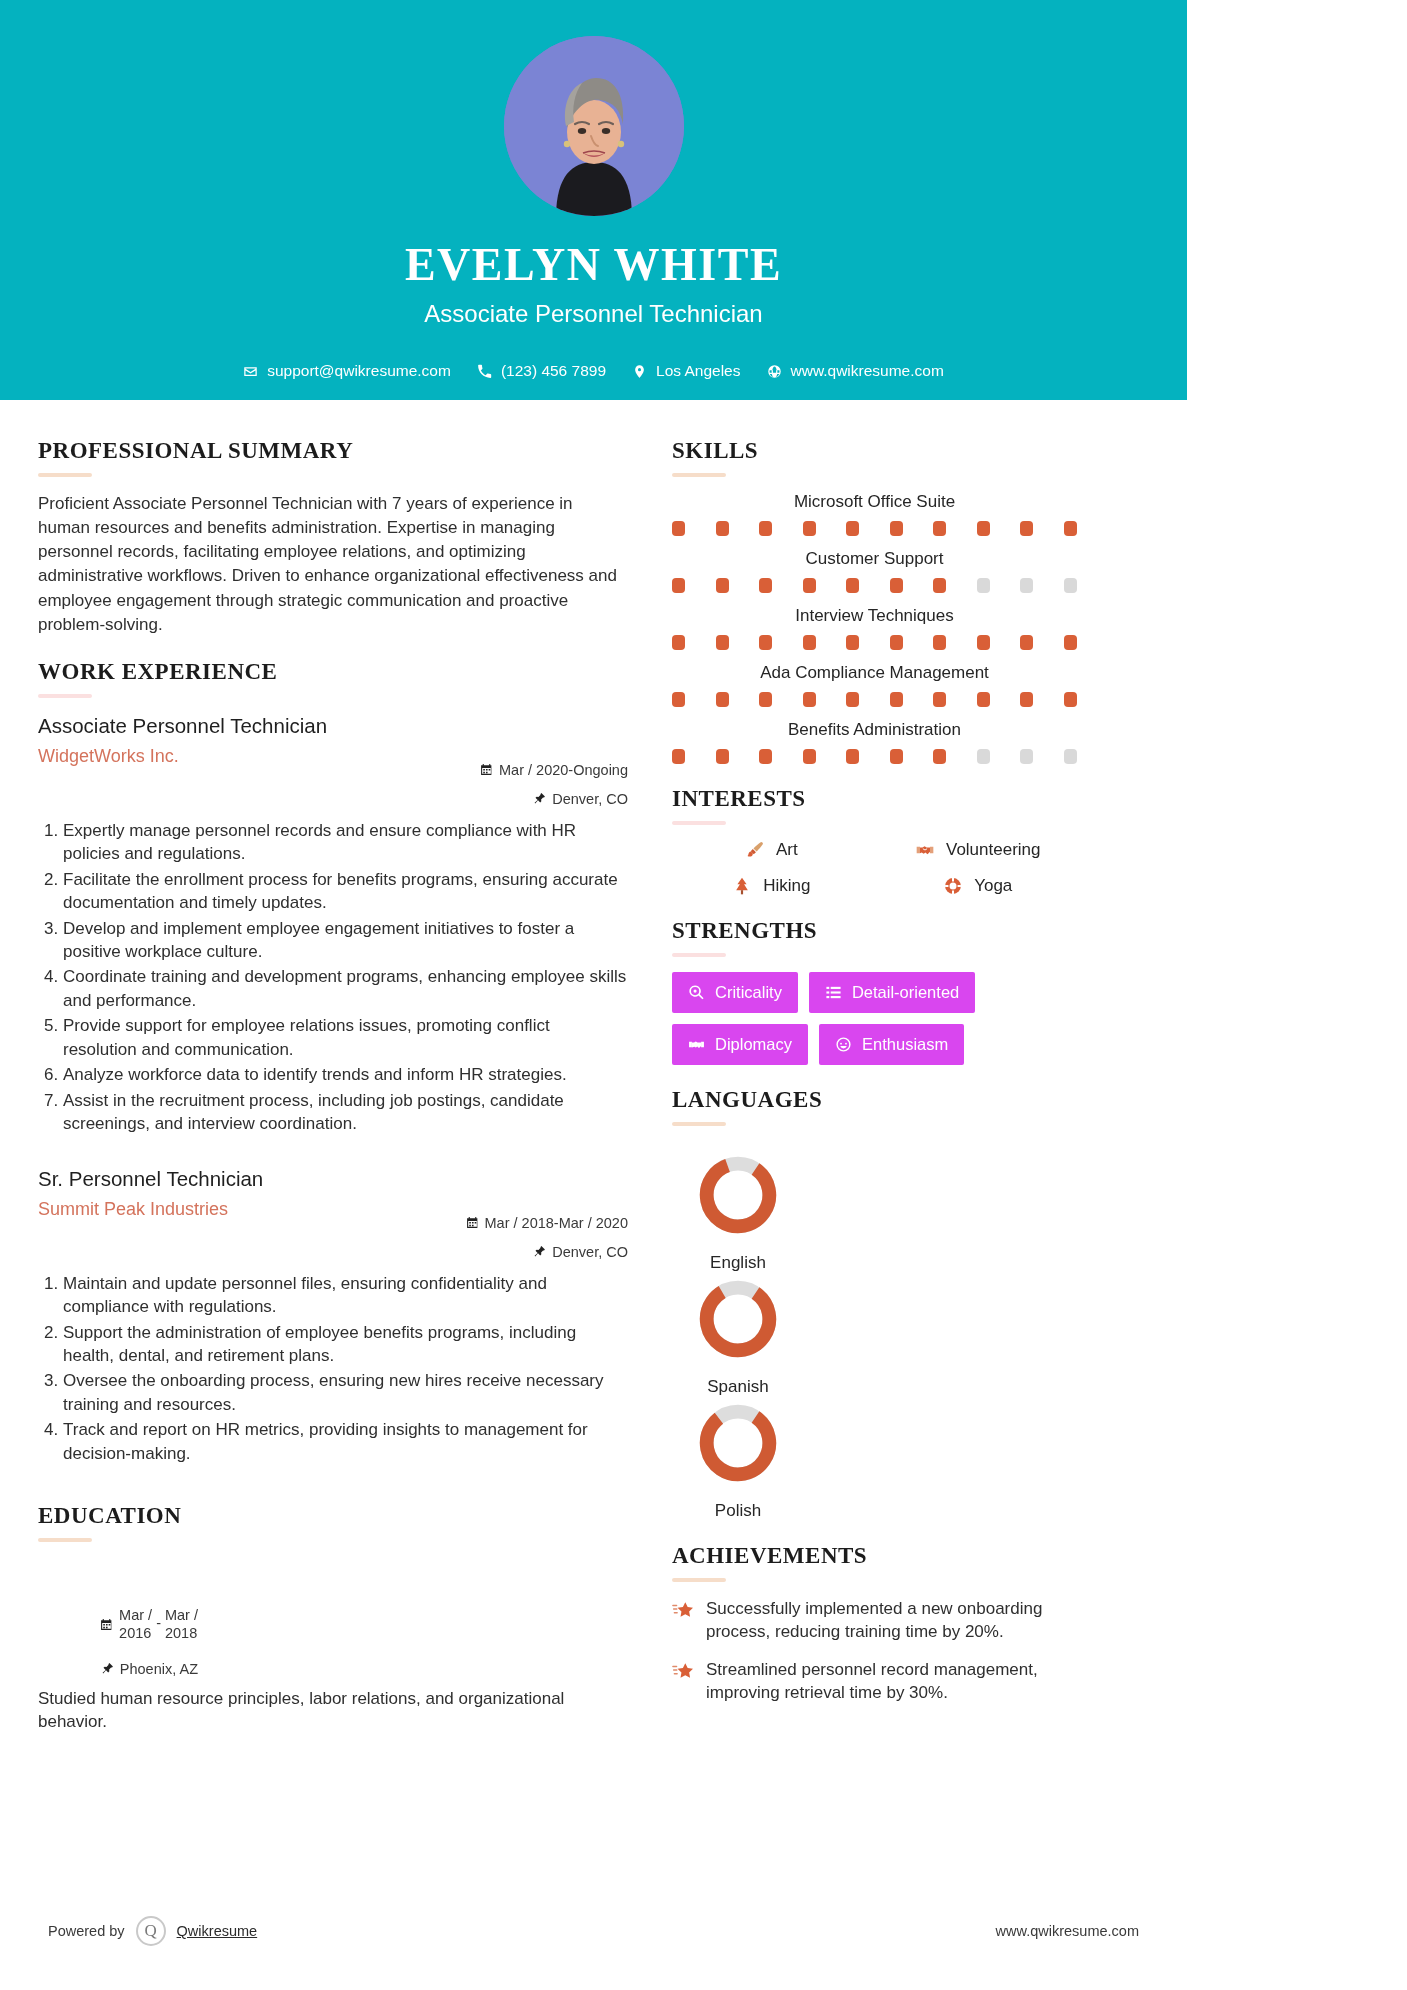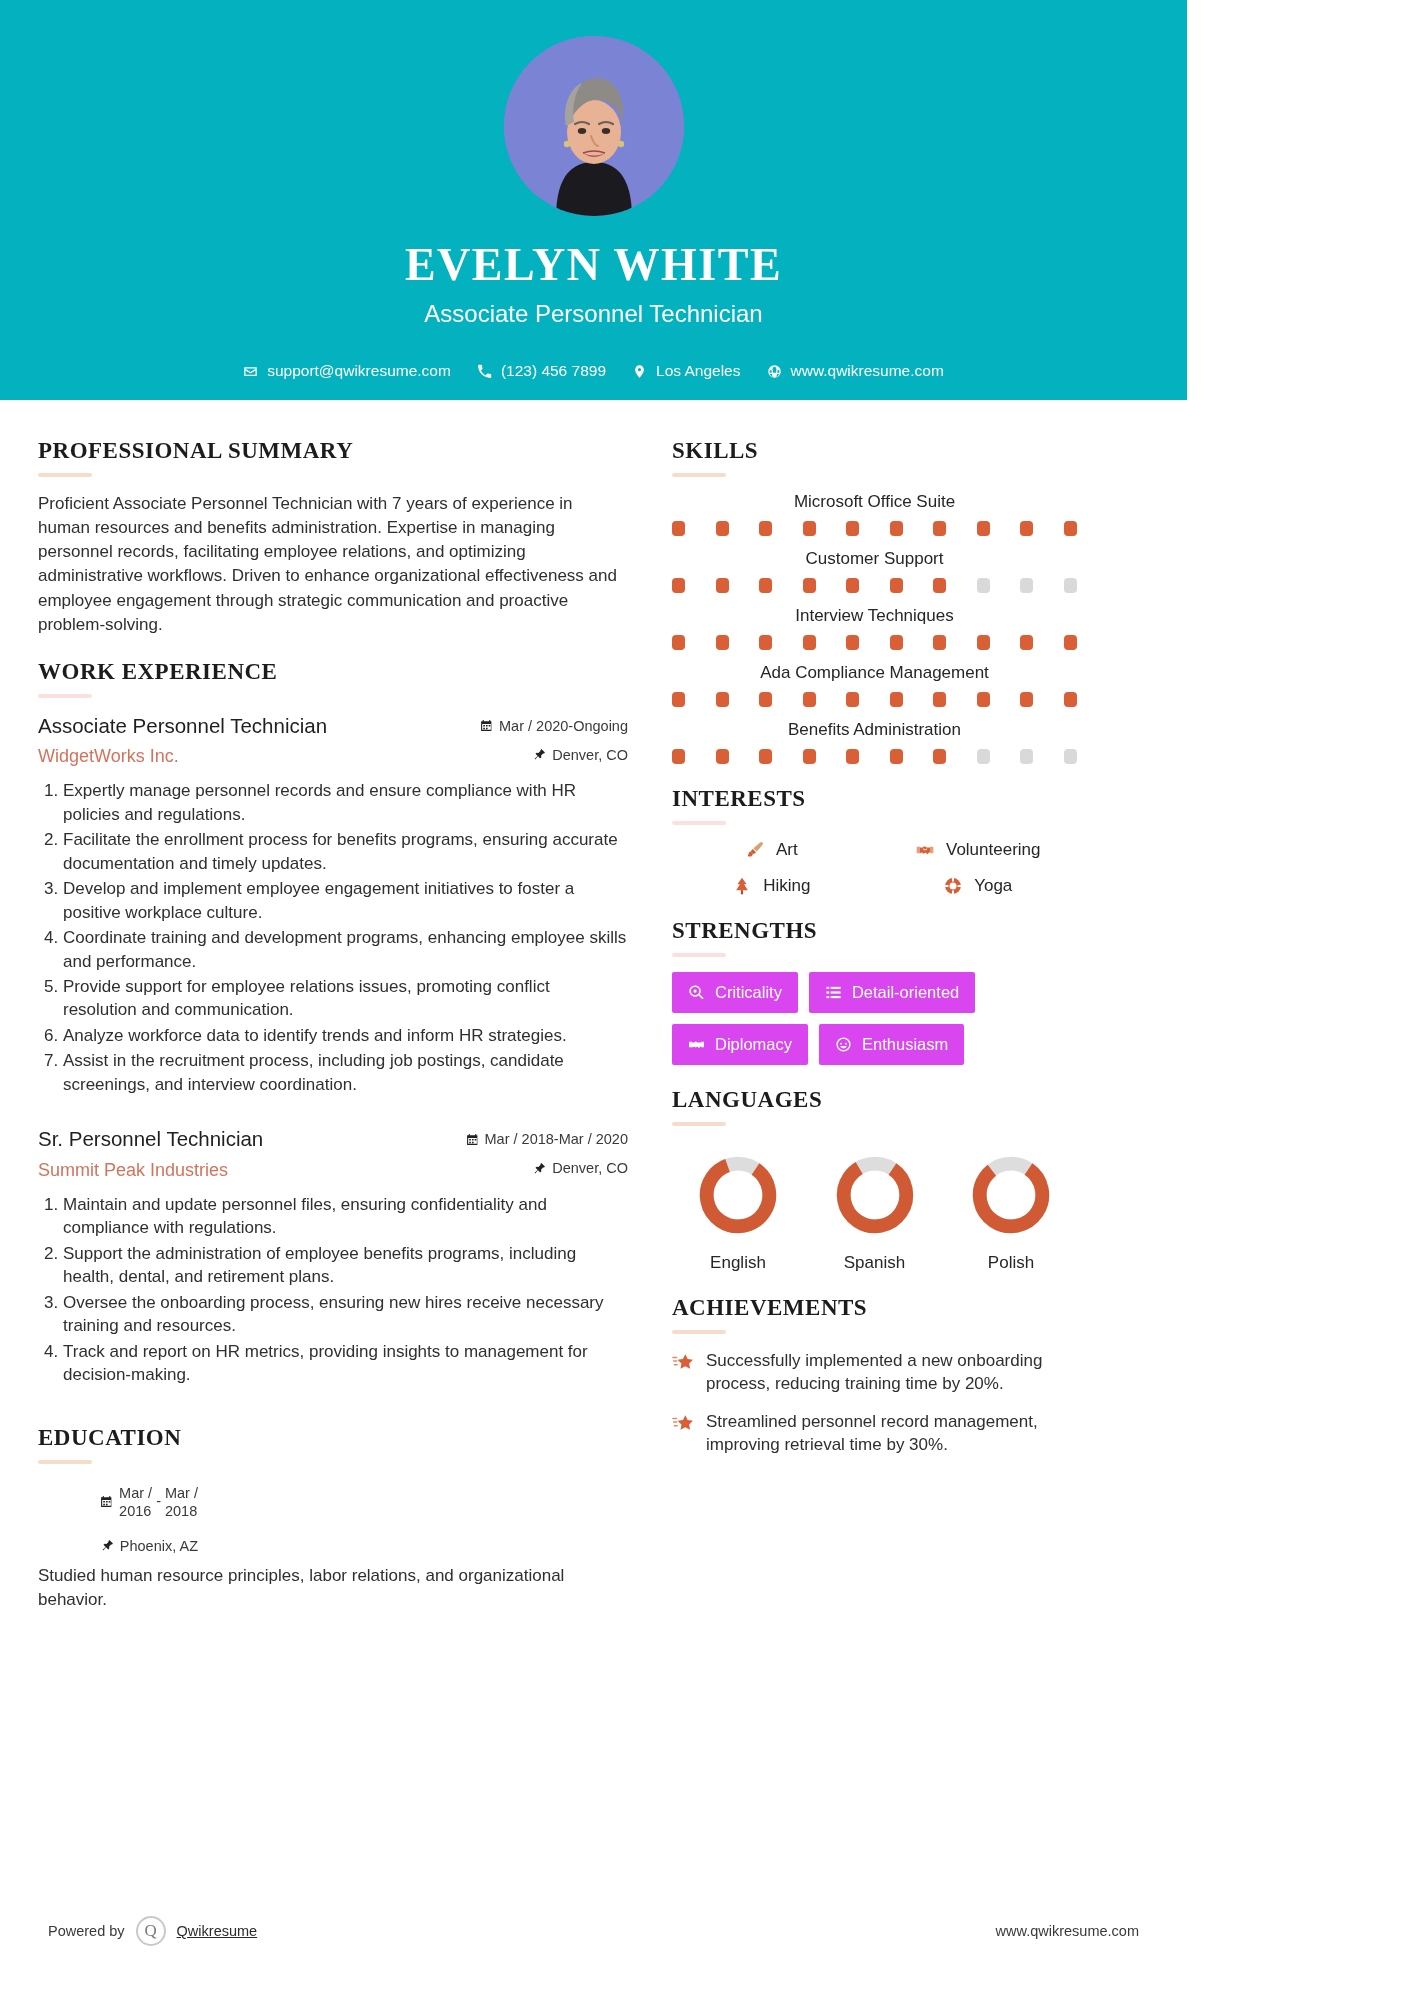--- a/index.html
+++ b/index.html
@@ -66,21 +66,21 @@
   p.summary { font-size: 17px; line-height: 1.42; color: #2f2f2f; }
 
   
   .entry { margin-bottom: 6px; }
   .entry-head { display: flex; justify-content: space-between; align-items: flex-start; }
   .entry-titles { flex: 1 1 auto; padding-right: 10px; }
   .entry-role { font-size: 20.5px; color: #1f1f1f; line-height: 1.3; }
   .entry-org { font-size: 18px; color: #d4735c; margin-top: 7px; }
   .entry-meta { text-align: right; flex: none; padding-top: 5px; min-width: 160px; }
   .meta-line { display: flex; align-items: center; justify-content: flex-end; gap: 6px;
-    font-size: 14.5px; color: #3a3a3a; white-space: nowrap; }
+    font-size: 14.5px; color: #3a3a3a; white-space: nowrap; margin-top: 44px; }
   .meta-line + .meta-line { margin-top: 13px; }
   .meta-ic { width: 13px; height: 13px; display: inline-flex; }
   .meta-ic svg { width: 100%; height: 100%; fill: #222; }
   .date-split { display: flex; align-items: flex-start; gap: 4px; line-height: 1.25; }
   .date-split .dash { padding-top: 8px; }
   .date-col { text-align: left; }
 
   ol.bullets { margin: 12px 0 0 0; padding-left: 25px; }
   ol.bullets li { font-size: 17px; line-height: 1.38; color: #2f2f2f; margin-bottom: 2px; }
   p.edu-desc { font-size: 17px; line-height: 1.4; color: #2f2f2f; margin-top: 10px; }
@@ -102,21 +102,21 @@
   .chips { display: flex; flex-wrap: wrap; gap: 11px; }
   .chip {
     background: #d946ef; color: #fff; font-size: 16.5px;
     padding: 11px 16px; display: inline-flex; align-items: center; gap: 10px;
     border-radius: 2px; white-space: nowrap;
   }
   .chip .chi { width: 17px; height: 17px; display:inline-flex; }
   .chip .chi svg { width:100%; height:100%; fill:#fff; }
 
   
-  .langs { display: flex; justify-content: space-between; padding: 8px 6px 0 6px; }
+  .langs { display: flex; justify-content: space-between; padding: 8px 6px 0 6px; flex-direction: column; }
   .lang { text-align: center; width: 120px; }
   .lang svg { display: block; margin: 0 auto; }
   .lang-label { font-size: 17px; color: #262626; margin-top: 12px; }
 
   
   .achv { display: flex; gap: 12px; margin-bottom: 14px; }
   .achv .ai { width: 22px; height: 22px; flex: none; margin-top: 2px; display:inline-flex; }
   .achv .ai svg { width:100%; height:100%; }
   .achv-text { font-size: 17px; line-height: 1.38; color: #2f2f2f; }
 

